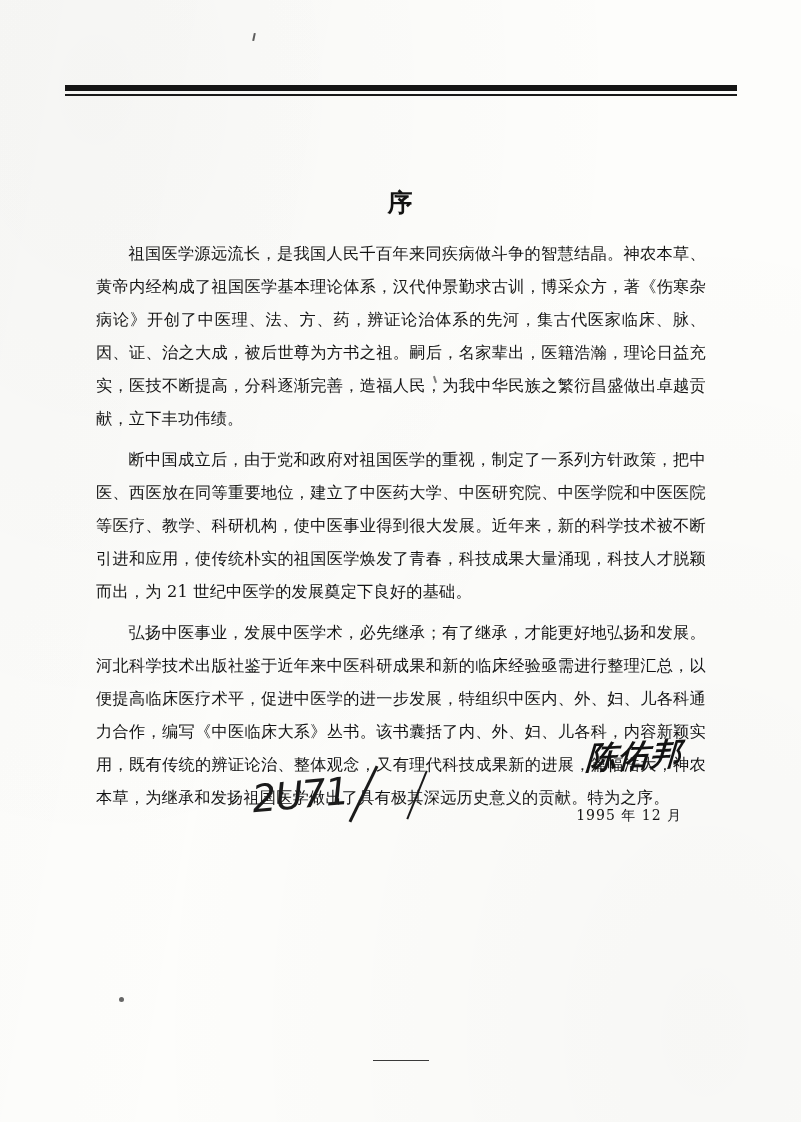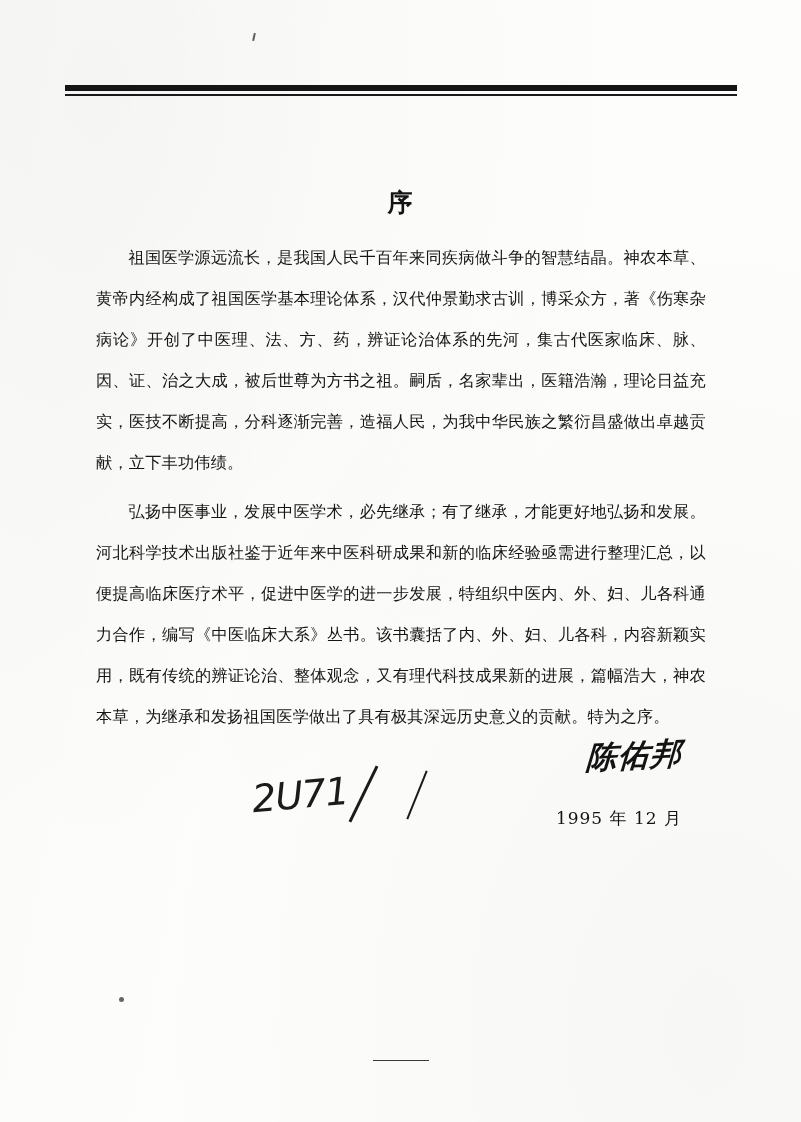--- a/index.html
+++ b/index.html
@@ -96,21 +96,21 @@
     font-size: 25px;
     font-weight: bold;
     letter-spacing: 2px;
     margin: 0 0 18px 0;
     font-family: "DejaVu Serif", "Liberation Serif", serif;
     color: #121212;
   }
 
   .para {
     font-size: 16.2px;
-    line-height: 41px;
+    line-height: 33px;
     text-align: justify;
     text-justify: inter-ideograph;
     text-indent: 2em;
     margin: 8px 0 1px 0;
     color: #151515;
     letter-spacing: 0.2px;
   }
 
   .sign-area {
     position: absolute;
@@ -161,21 +161,21 @@
     width: 2px;
     height: 52px;
     background: #1b1b1b;
     transform: rotate(22deg);
   }
 
   .sign-date {
     position: absolute;
     right: 24px;
     top: 72px;
-    font-size: 17px;
+    font-size: 14px;
     letter-spacing: 1px;
     color: #141414;
   }
 
   .bottom-rule {
     position: absolute;
     left: 373px;
     top: 1060px;
     width: 56px;
     height: 1px;
@@ -194,20 +194,21 @@
 
   <div class="rule-wrap">
     <div class="rule-thick"></div>
     <div class="rule-gap"></div>
     <div class="rule-thin"></div>
   </div>
 
   <div class="content">
     <h1 class="doc-title">序</h1>
     <p class="para">祖国医学源远流长，是我国人民千百年来同疾病做斗争的智慧结晶。神农本草、黄帝内经构成了祖国医学基本理论体系，汉代仲景勤求古训，博采众方，著《伤寒杂病论》开创了中医理、法、方、药，辨证论治体系的先河，集古代医家临床、脉、因、证、治之大成，被后世尊为方书之祖。嗣后，名家辈出，医籍浩瀚，理论日益充实，医技不断提高，分科逐渐完善，造福人民，为我中华民族之繁衍昌盛做出卓越贡献，立下丰功伟绩。</p>
+    <p class="para">断中国成立后，由于党和政府对祖国医学的重视，制定了一系列方针政策，把中医、西医放在同等重要地位，建立了中医药大学、中医研究院、中医学院和中医医院等医疗、教学、科研机构，使中医事业得到很大发展。近年来，新的科学技术被不断引进和应用，使传统朴实的祖国医学焕发了青春，科技成果大量涌现，科技人才脱颖而出，为 21 世纪中医学的发展奠定下良好的基础。</p>
     <p class="para">弘扬中医事业，发展中医学术，必先继承；有了继承，才能更好地弘扬和发展。河北科学技术出版社鉴于近年来中医科研成果和新的临床经验亟需进行整理汇总，以便提高临床医疗术平，促进中医学的进一步发展，特组织中医内、外、妇、儿各科通力合作，编写《中医临床大系》丛书。该书囊括了内、外、妇、儿各科，内容新颖实用，既有传统的辨证论治、整体观念，又有理代科技成果新的进展，篇幅浩大，神农本草，为继承和发扬祖国医学做出了具有极其深远历史意义的贡献。特为之序。</p>
   </div>
 
   <div class="sign-area">
     <div class="handwriting-name">陈佑邦</div>
     <div class="handwriting-scrawl">2U71</div>
     <div class="scrawl-slash"></div>
     <div class="scrawl-slash2"></div>
     <div class="sign-date">1995 年 12 月</div>
   </div>

